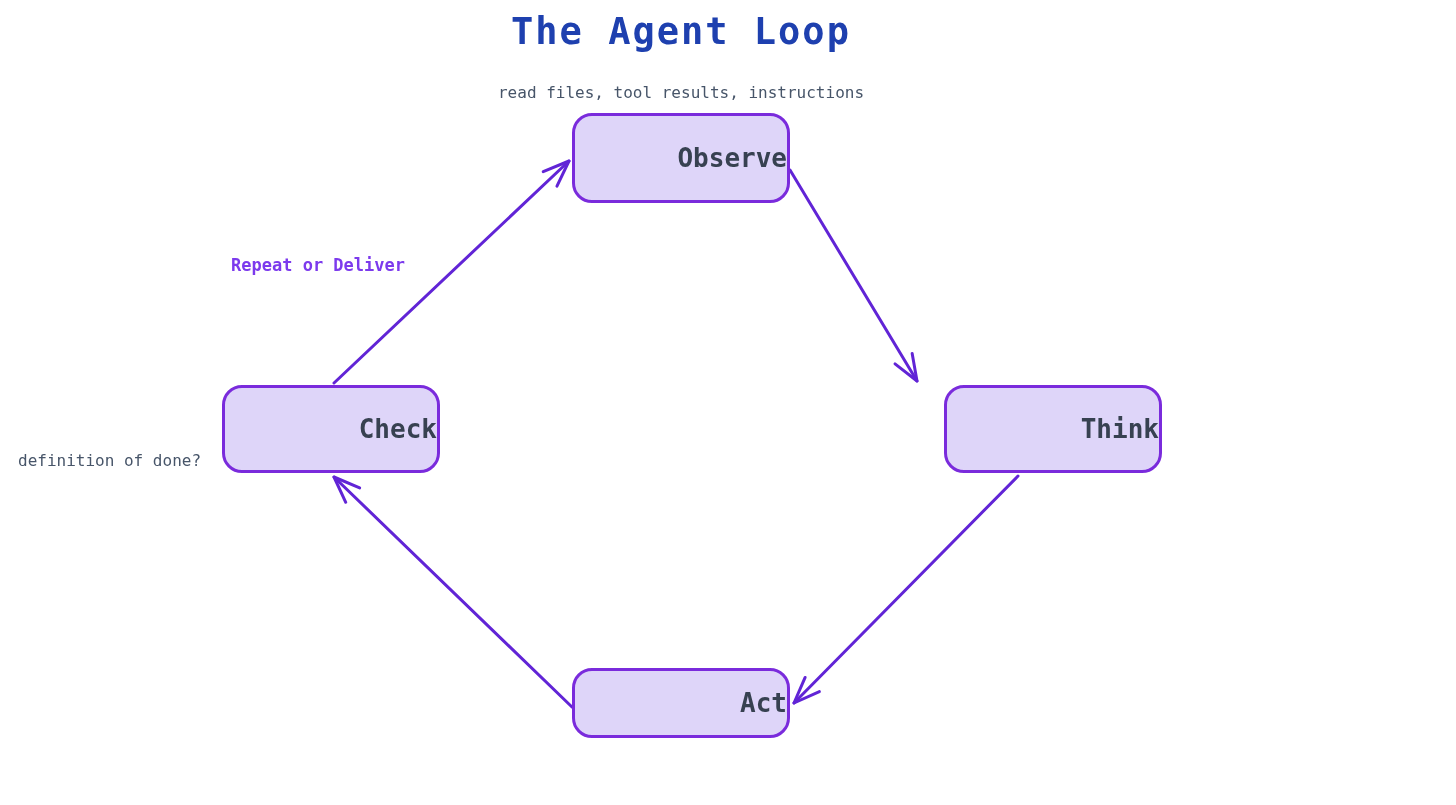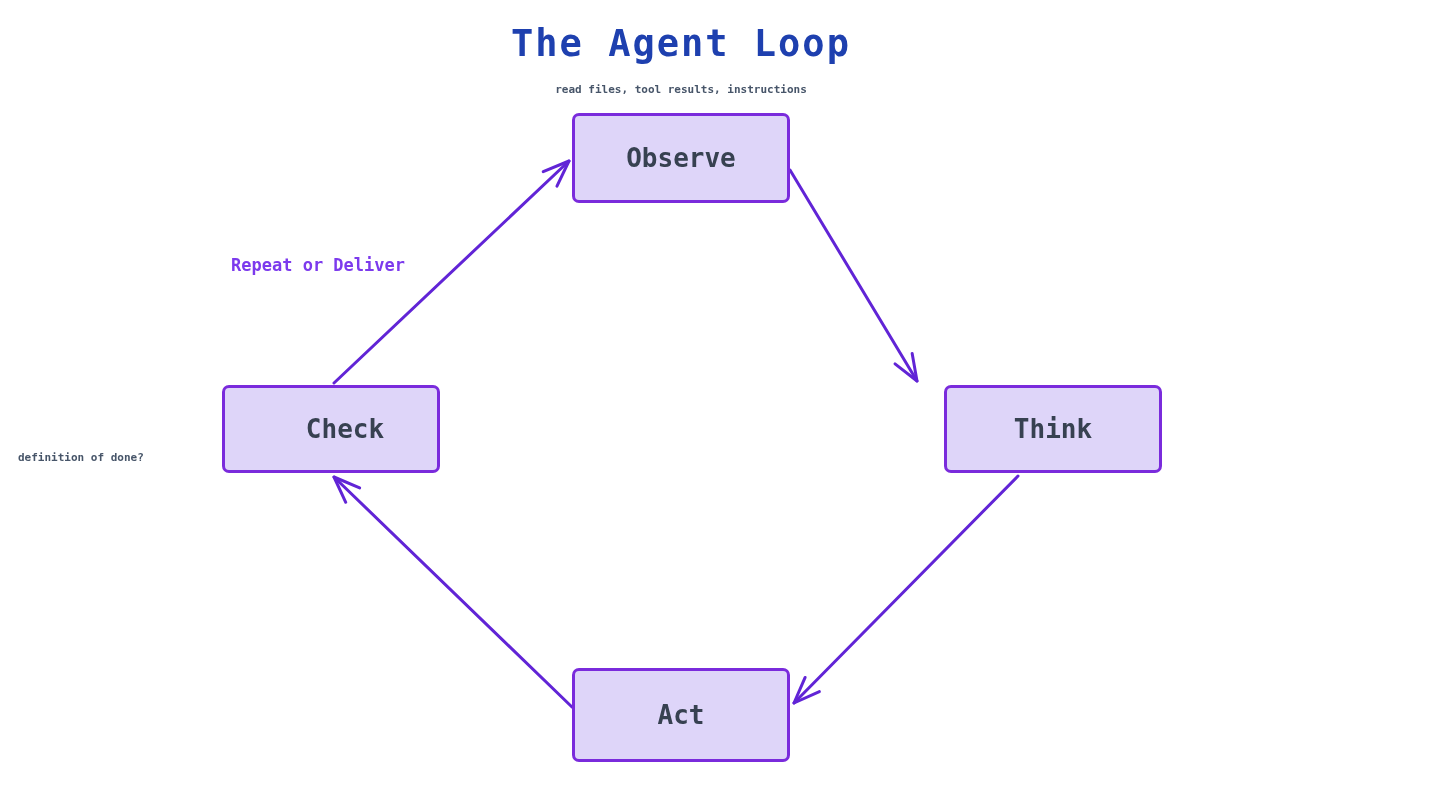--- a/index.html
+++ b/index.html
@@ -11,21 +11,21 @@
   .canvas {
     position: relative;
     width: 1456px;
     height: 805px;
     background: #ffffff;
     overflow: hidden;
   }
   .title {
     position: absolute;
     left: 681px;
-    top: 22px;
+    top: 10px;
     transform: translateX(-50%);
     margin: 0;
     font-size: 37px;
     font-weight: bold;
     letter-spacing: 2px;
     color: var(--title-text, #1e40af);
     white-space: nowrap;
   }
   .edges {
     position: absolute;
@@ -43,36 +43,36 @@
     stroke: var(--arrow, #6124d6);
     fill: none;
     stroke-width: 3;
     stroke-linecap: round;
     stroke-linejoin: round;
   }
   .node {
     position: absolute;
     background: var(--node-fill, #ded5f9);
     border: 3.5px solid var(--node-border, #7a2bdc);
-    border-radius: 7px;
+    border-radius: 20px;
     display: flex;
     align-items: center;
-    justify-content: center;
+    justify-content: flex-end;
     box-sizing: border-box;
   }
   .node span {
     font-size: 26px;
     font-weight: bold;
     color: var(--node-label, #374151);
     white-space: nowrap;
   }
   .annotation {
     position: absolute;
-    font-size: 11px;
-    font-weight: bold;
+    font-size: 16px;
+    font-weight: normal;
     color: var(--annotation-text, #475569);
     white-space: nowrap;
   }
   .annotation.centered {
     transform: translateX(-50%);
   }
   .edge-label {
     position: absolute;
     transform: translateX(-50%);
     font-size: 17px;
@@ -105,21 +105,21 @@
   </div>
 
   <div class="node" style="left:222px; top:385px; width:218px; height:88px;padding-left:28px;">
     <span>Check</span>
   </div>
 
   <div class="node" style="left:922px; top:385px; width:218px; height:88px;margin-left:22px;">
     <span>Think</span>
   </div>
 
-  <div class="node" style="left:572px; top:668px; width:218px; height:94px;">
+  <div class="node" style="left:572px; top:668px; width:218px; height:70px;">
     <span>Act</span>
   </div>
 
   <div class="annotation centered" style="left:681px; top:83px;">read files, tool results, instructions</div>
 
   <div class="annotation" style="left:18px; top:416px;margin-top:35px;">definition of done?</div>
 
 
 
   <div class="edge-label" style="left:318px; top:255px;text-align:center;">Repeat or Deliver</div>

